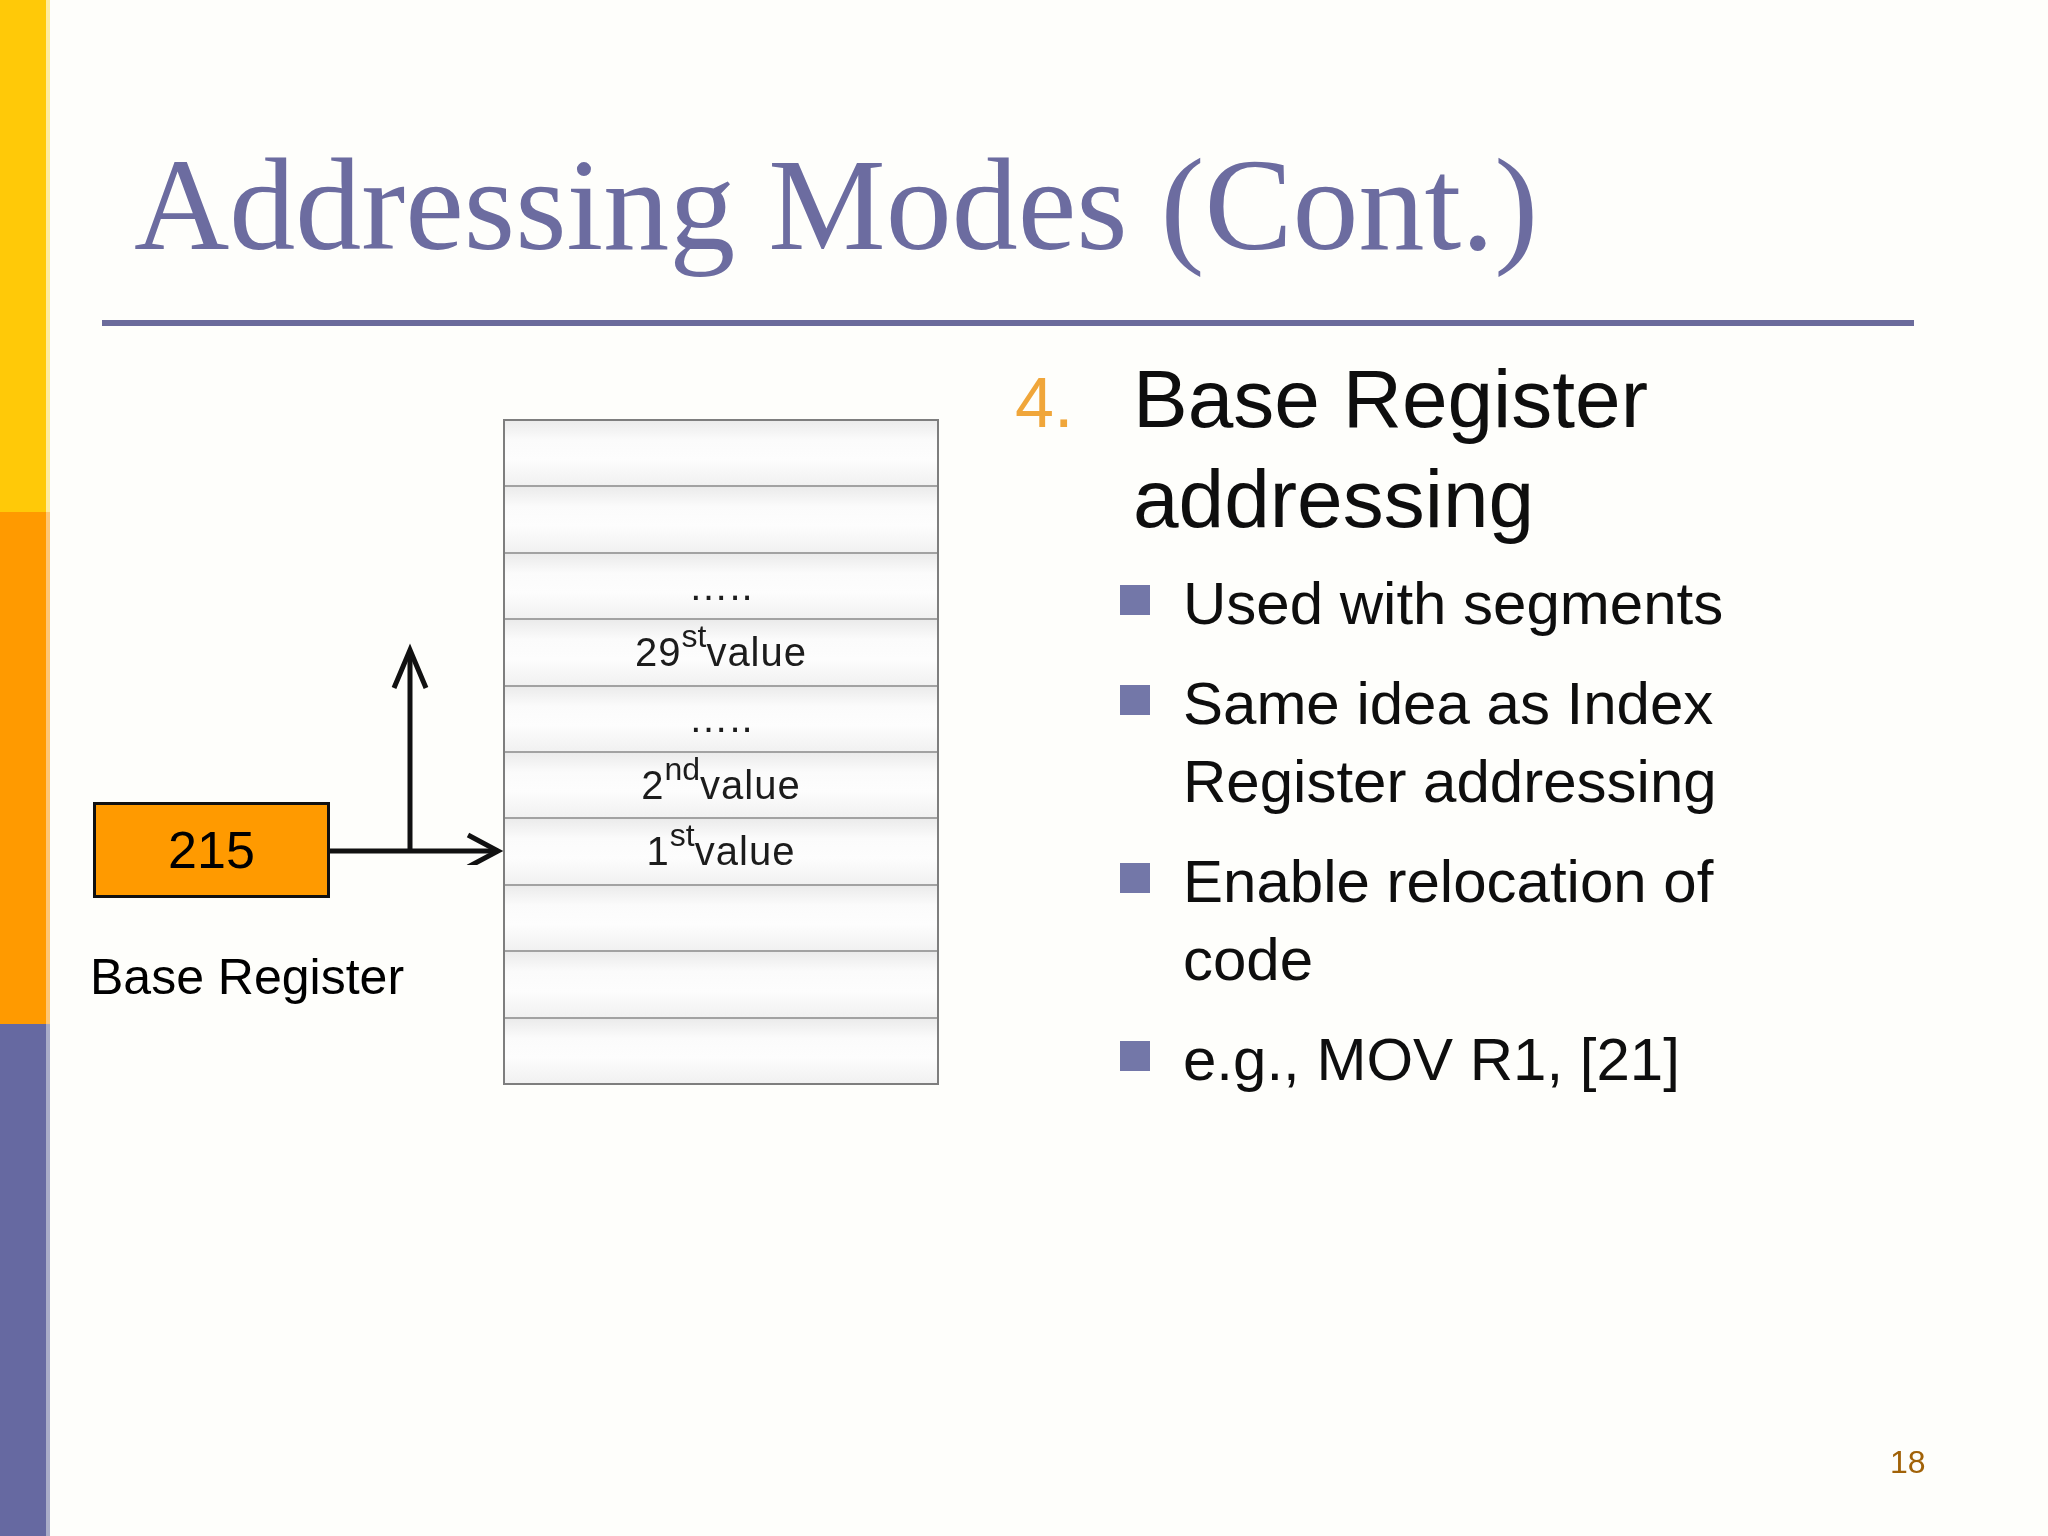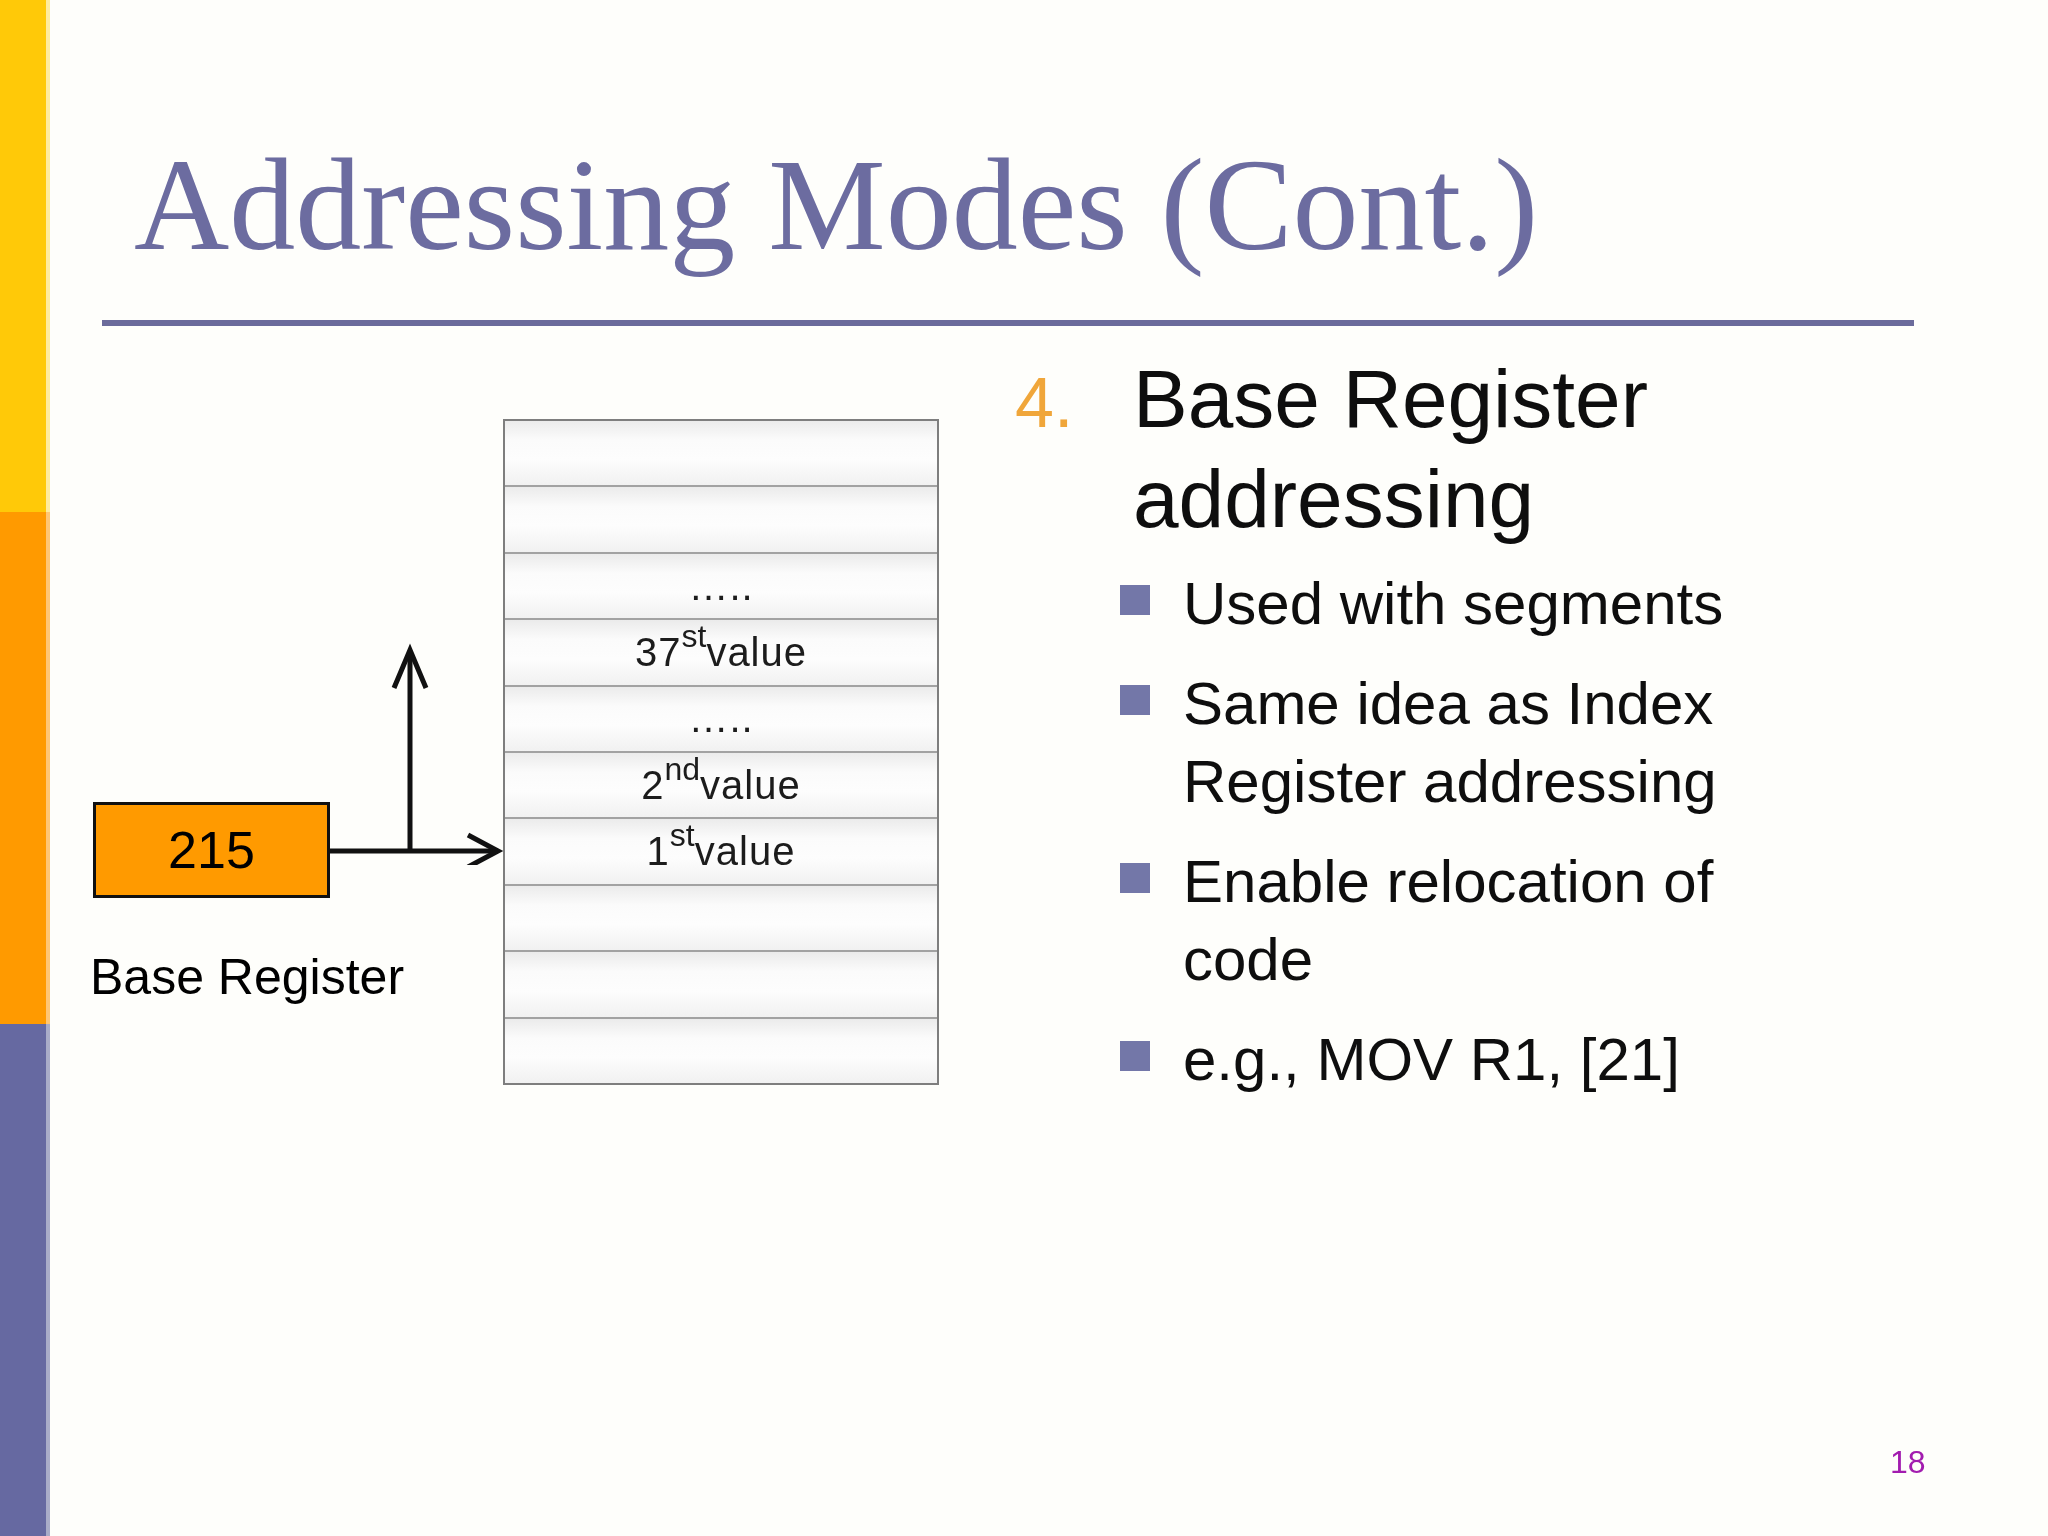--- a/index.html
+++ b/index.html
@@ -56,21 +56,21 @@
     display:flex; align-items:baseline;
   }
   .item4 .marker { flex:0 0 118px; font-size:70px; line-height:100px; color:#F0A63A; }
   .item4 .item-text { font-size:82px; line-height:100px; color:#0E0E0E; white-space:pre-line; }
 
   .bullets { position:absolute; left:1120px; top:565px; width:760px; margin:0; padding:0; list-style:none; }
   .bullets li { display:flex; margin:0 0 22px 0; }
   .bullets .sq { flex:0 0 30px; width:30px; height:30px; margin:20px 33px 0 0; background:#7377A8; }
   .bullets .btext { font-size:60px; line-height:78px; color:#0E0E0E; white-space:pre-line; }
 
-  .page-num { position:absolute; left:1890px; top:1444px; font-size:32px; color:#a21caf; }
+  .page-num { position:absolute; left:1890px; top:1444px; font-size:32px; color:#a16207; }
 </style>
 </head>
 <body>
 
 <div class="slide">
 
   <div class="sidebar">
     <div class="band band-yellow"></div>
     <div class="band band-orange"></div>
     <div class="band band-purple"></div>
@@ -89,21 +89,21 @@
         <span></span>
         <span class="sup"></span>
         <span></span>
       </div>
     <div class="mrow">
         <span></span>
         <span class="sup"></span>
         <span>…..</span>
       </div>
     <div class="mrow">
-        <span>37</span>
+        <span>29</span>
         <span class="sup">st</span>
         <span> value</span>
       </div>
     <div class="mrow">
         <span></span>
         <span class="sup"></span>
         <span>…..</span>
       </div>
     <div class="mrow">
         <span>2</span>

